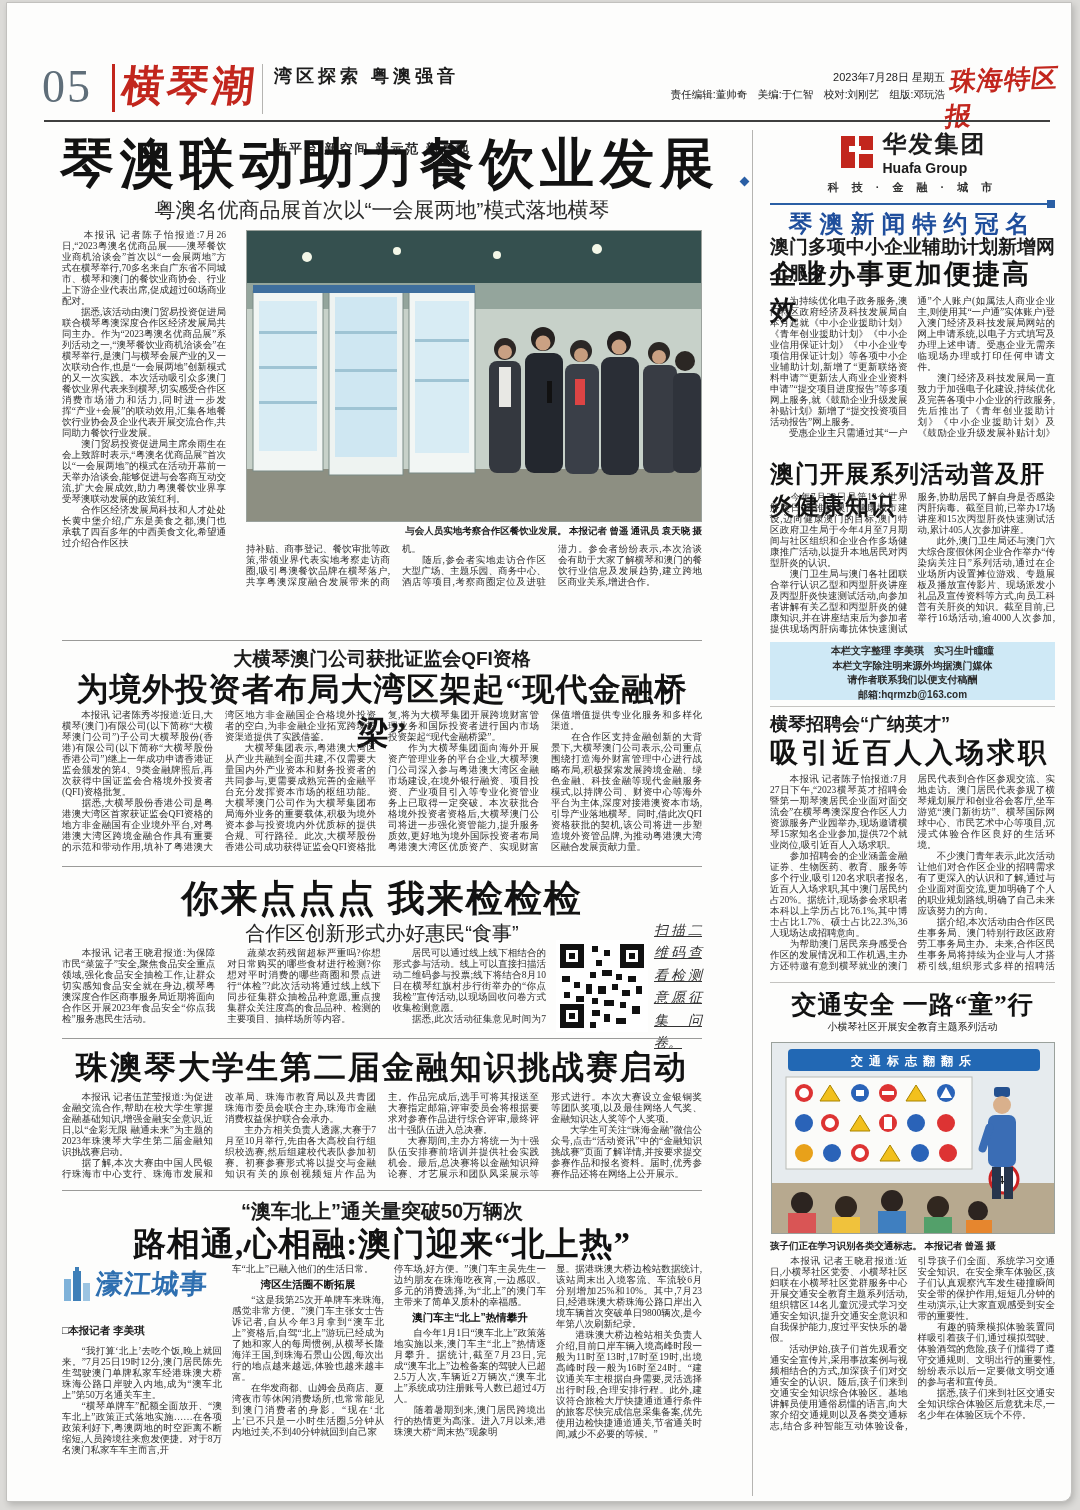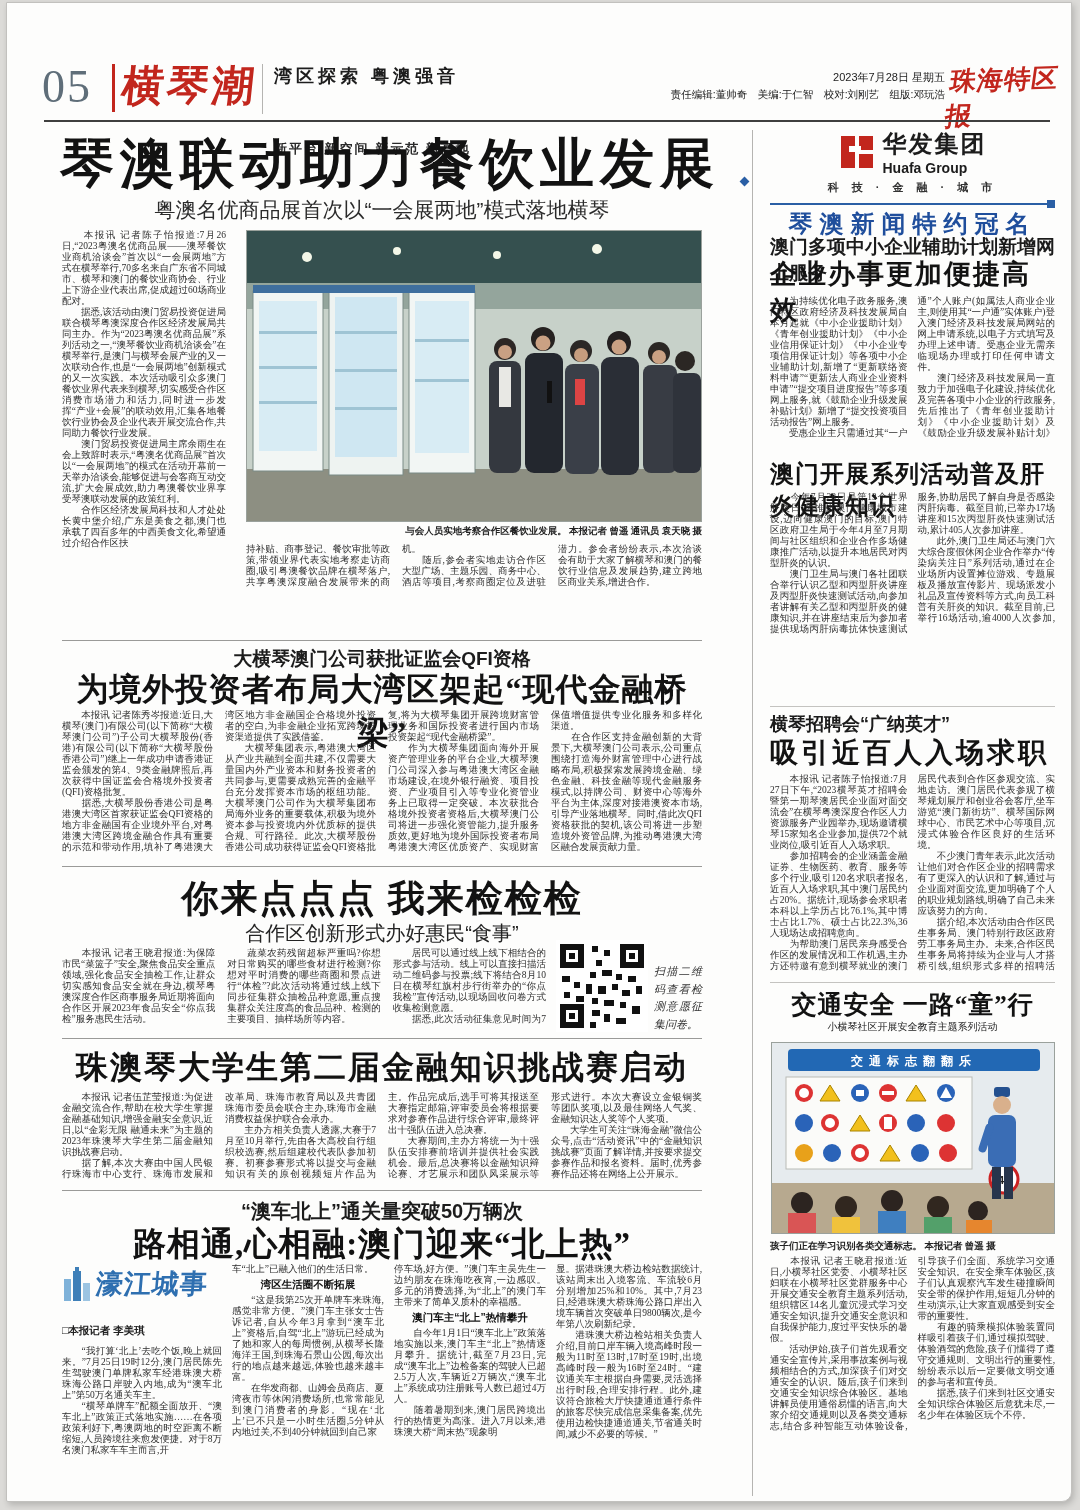--- a/index.html
+++ b/index.html
@@ -158,21 +158,21 @@
           <rect x="48" y="60" width="10" height="6"></rect>
         <rect x="64" y="62" width="6" height="6"></rect>
           <rect x="76" y="66" width="8" height="8"></rect>
           <rect x="36" y="70" width="8" height="6"></rect>
         <rect x="48" y="74" width="6" height="8"></rect>
           <rect x="60" y="78" width="10" height="6"></rect>
           <rect x="34" y="82" width="6" height="6"></rect>
       </g>
     </svg>
   </div>
-  <div class="abs" style="left:654px;top:963px;width:48px;font-size:11px;font-style:italic;color:#333;line-height:1.6;text-align:justify;">扫描二维码查看检测意愿征集问卷。</div>
+  <div class="abs" style="left:654px;top:920px;width:48px;font-size:14px;font-style:italic;color:#333;line-height:1.6;text-align:justify;text-decoration:underline;">扫描二维码查看检测意愿征集问卷。</div>
 
   <div class="rule-h" style="left:62px;top:1038px;width:640px;"></div>
   <div class="abs hl" style="left:62px;top:1046px;width:640px;text-align:center;font-size:32px;letter-spacing:2px;">珠澳琴大学生第二届金融知识挑战赛启动</div>
   <div class="abs body-text cols4" style="left:62px;top:1092px;width:640px;height:92px;">　　本报讯 记者伍芷莹报道:为促进金融交流合作,帮助在校大学生掌握金融基础知识,增强金融安全意识,近日,以“金彩无限 融通未来”为主题的2023年珠澳琴大学生第二届金融知识挑战赛启动。
 　　据了解,本次大赛由中国人民银行珠海市中心支行、珠海市发展和改革局、珠海市教育局以及共青团珠海市委员会联合主办,珠海市金融消费权益保护联合会承办。
 　　主办方相关负责人透露,大赛于7月至10月举行,先由各大高校自行组织校选赛,然后组建校代表队参加初赛。初赛参赛形式将以提交与金融知识有关的原创视频短片作品为主。作品完成后,选手可将其报送至大赛指定邮箱,评审委员会将根据要求对参赛作品进行综合评审,最终评出十强队伍进入总决赛。
 　　大赛期间,主办方将统一为十强队伍安排赛前培训并提供社会实践机会。最后,总决赛将以金融知识辩论赛、才艺展示和团队风采展示等形式进行。本次大赛设立金银铜奖等团队奖项,以及最佳网络人气奖、金融知识达人奖等个人奖项。
 　　大学生可关注“珠海金融”微信公众号,点击“活动资讯”中的“金融知识挑战赛”页面了解详情,并按要求提交参赛作品和报名资料。届时,优秀参赛作品还将在网络上公开展示。</div>
 
   <div class="rule-h" style="left:62px;top:1190px;width:640px;"></div>
@@ -234,20 +234,27 @@
   <div class="abs hl" style="left:770px;top:256px;width:285px;font-size:27px;letter-spacing:2px;">企业办事更加便捷高效</div>
   <div class="abs body-text cols2" style="left:770px;top:296px;width:285px;height:154px;">　　为持续优化电子政务服务,澳门特区政府经济及科技发展局自本月起就《中小企业援助计划》《青年创业援助计划》《中小企业信用保证计划》《中小企业专项信用保证计划》等各项中小企业辅助计划,新增了“更新联络资料申请”“更新法人商业企业资料申请”“提交项目进度报告”等多项网上服务,就《鼓励企业升级发展补贴计划》新增了“提交投资项目活动报告”网上服务。
 　　受惠企业主只需通过其“一户通”个人账户(如属法人商业企业主,则使用其“一户通”实体账户)登入澳门经济及科技发展局网站的网上申请系统,以电子方式填写及办理上述申请。受惠企业无需亲临现场办理或打印任何申请文件。
 　　澳门经济及科技发展局一直致力于加强电子化建设,持续优化及完善各项中小企业的行政服务,先后推出了《青年创业援助计划》《中小企业援助计划》及《鼓励企业升级发展补贴计划》的网上填表功能,让申请企业可随时通过电子系统填写及上传所需的申请文件,为企业提供更优质的公共服务。</div>
 
   <div class="abs hl" style="left:770px;top:458px;width:285px;font-size:24px;letter-spacing:1px;">澳门开展系列活动普及肝炎健康知识</div>
   <div class="abs body-text cols2" style="left:770px;top:492px;width:285px;height:146px;">　　今年7月28日是第13个世界肝炎日,为推进澳门健康城市建设,迈向健康澳门的目标,澳门特区政府卫生局于今年4月至7月期间与社区组织和企业合作多场健康推广活动,以提升本地居民对丙型肝炎的认识。
 　　澳门卫生局与澳门各社团联合举行认识乙型和丙型肝炎讲座及丙型肝炎快速测试活动,向参加者讲解有关乙型和丙型肝炎的健康知识,并在讲座结束后为参加者提供现场丙肝病毒抗体快速测试服务,协助居民了解自身是否感染丙肝病毒。截至目前,已举办17场讲座和15次丙型肝炎快速测试活动,累计405人次参加讲座。
 　　此外,澳门卫生局还与澳门六大综合度假休闲企业合作举办“传染病关注日”系列活动,通过在企业场所内设置摊位游戏、专题展板及播放宣传影片、现场派发小礼品及宣传资料等方式,向员工科普有关肝炎的知识。截至目前,已举行16场活动,逾4000人次参加,活动反响热烈,深受企业员工欢迎。</div>
 
+  <div class="abs sans" style="left:770px;top:642px;width:285px;height:58px;background:#cfe9f6;text-align:center;
+       font-size:10px;font-weight:bold;color:#2b2b2b;line-height:1.45;padding-top:2px;">
+    <div>本栏文字整理 李美琪　实习生叶瞳瞳</div>
+    <div>本栏文字除注明来源外均据澳门媒体</div>
+    <div>请作者联系我们以便支付稿酬</div>
+    <div>邮箱:hqrmzb@163.com</div>
+  </div>
 
   <div class="rule-h" style="left:770px;top:706px;width:285px;background:#c4c3c0;"></div>
   <div class="abs sans" style="left:770px;top:712px;width:285px;font-size:18px;font-weight:bold;color:#1b1b1b;">横琴招聘会“广纳英才”</div>
   <div class="abs hl" style="left:770px;top:734px;width:285px;font-size:28px;letter-spacing:3px;">吸引近百人入场求职</div>
   <div class="abs body-text cols2" style="left:770px;top:774px;width:285px;height:200px;">　　本报讯 记者陈子怡报道:7月27日下午,“2023横琴英才招聘会暨第一期琴澳居民企业面对面交流会”在横琴粤澳深度合作区人力资源服务产业园举办,现场邀请横琴15家知名企业参加,提供72个就业岗位,吸引近百人入场求职。
 　　参加招聘会的企业涵盖金融证券、生物医药、教育、服务等多个行业,吸引120名求职者报名,近百人入场求职,其中澳门居民约占20%。据统计,现场参会求职者本科以上学历占比76.1%,其中博士占比1.7%、硕士占比22.3%,36人现场达成招聘意向。
 　　为帮助澳门居民亲身感受合作区的发展情况和工作机遇,主办方还特邀有意到横琴就业的澳门居民代表到合作区参观交流、实地走访。澳门居民代表参观了横琴规划展厅和创业谷会客厅,坐车游览“澳门新街坊”、横琴国际网球中心、市民艺术中心等项目,沉浸式体验合作区良好的生活环境。
 　　不少澳门青年表示,此次活动让他们对合作区企业的招聘需求有了更深入的认识和了解,通过与企业面对面交流,更加明确了个人的职业规划路线,明确了自己未来应该努力的方向。
 　　据介绍,本次活动由合作区民生事务局、澳门特别行政区政府劳工事务局主办。未来,合作区民生事务局将持续为企业与人才搭桥引线,组织形式多样的招聘活动,为合作区建设吸引优秀人才,携手澳门打造粤港澳大湾区人才高地。</div>
 

